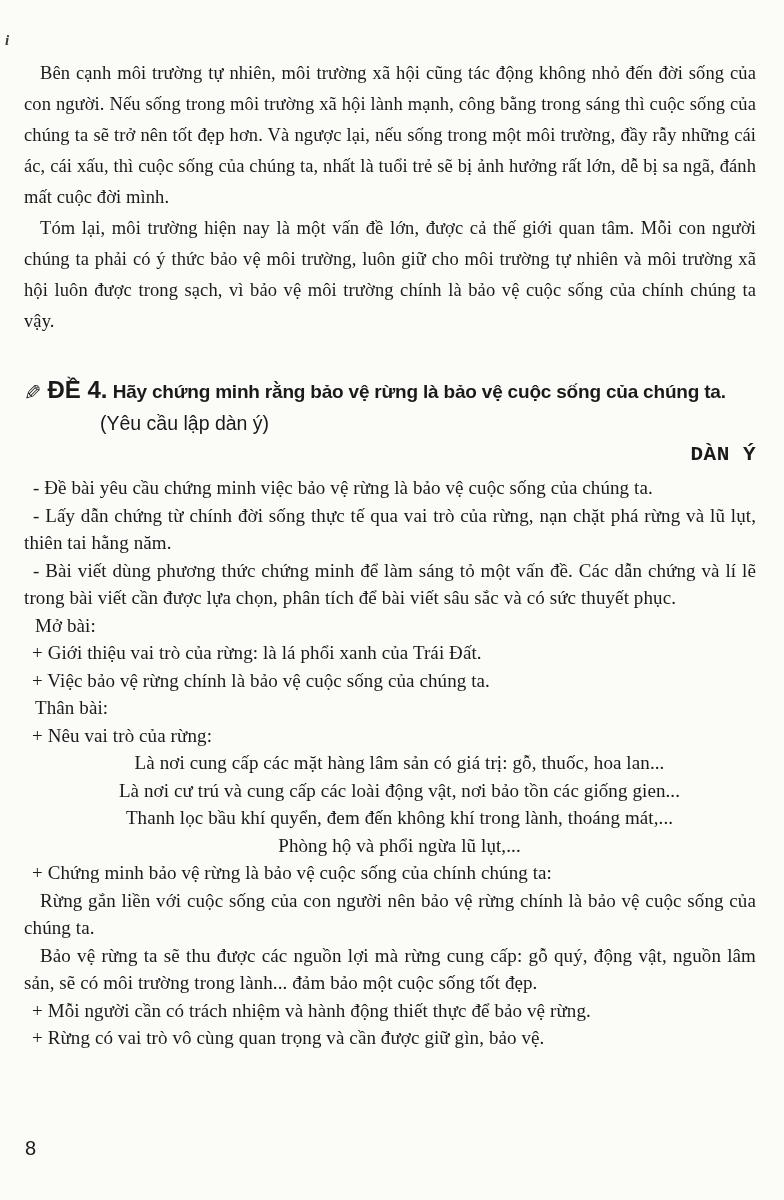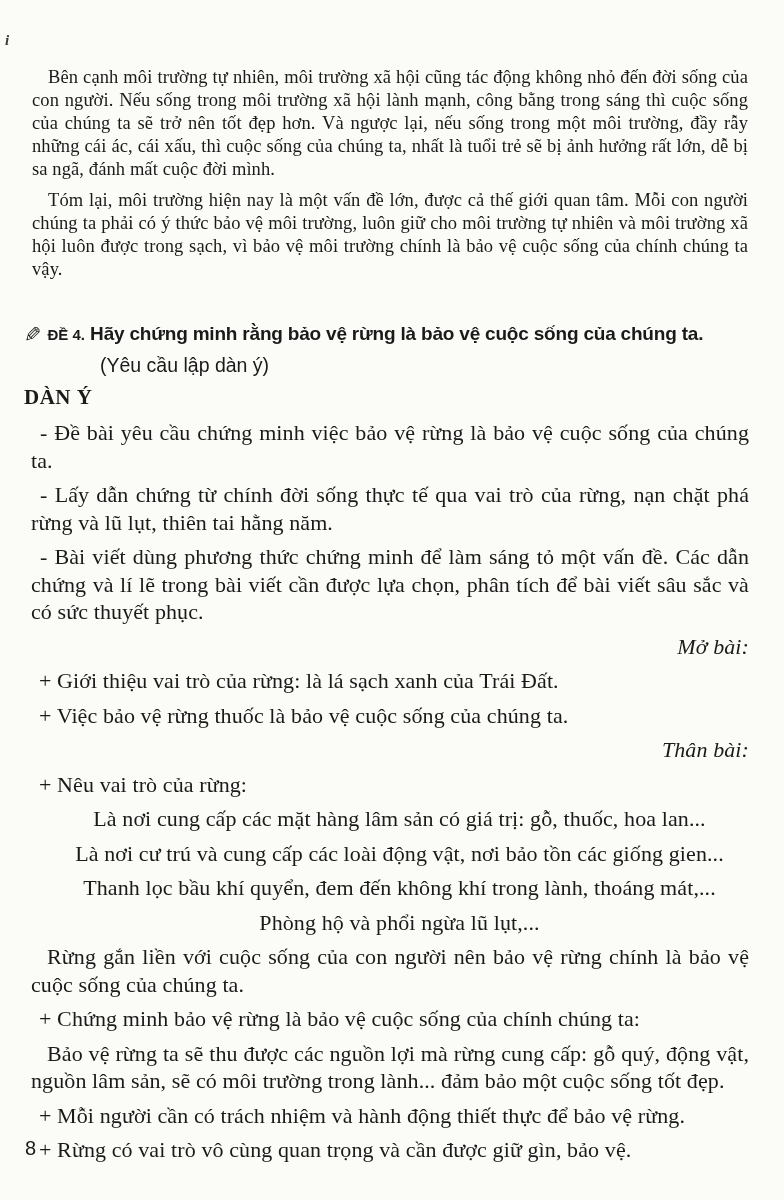--- a/index.html
+++ b/index.html
@@ -15,23 +15,23 @@
     background: #fbfbf7;
     color: #1a1a1a;
     padding: 58px 28px 0 24px;
     overflow: hidden;
   }
   .edge-mark {
     position: absolute; left: 5px; top: 32px;
     font-style: italic; font-weight: bold; font-size: 15px; color: #3a3a3a;
   }
   .intro-p {
-    margin: 8px;
+    margin: 0;
     font-size: 18.5px;
-    line-height: 23px;
+    line-height: 31px;
     text-align: justify;
     text-indent: 16px;
     letter-spacing: 0.1px;
   }
   .exercise {
     margin-top: 38px;
     font-family: "Liberation Sans", sans-serif;
     font-weight: bold;
     font-size: 19px;
     line-height: 30px;
@@ -39,48 +39,48 @@
     letter-spacing: -0.2px;
   }
   .pencil {
     display: inline-block;
     transform: scaleX(-1);
     font-size: 21px;
     margin-right: 1px;
     vertical-align: -2px;
     font-family: "DejaVu Sans", sans-serif;
   }
-  .exercise-label { font-size: 15px; letter-spacing: 0; }
+  .exercise-label { font-size: 24px; letter-spacing: 0; }
   .exercise-sub {
     font-family: "Liberation Sans", sans-serif;
     font-weight: normal;
     font-size: 19.5px;
     line-height: 30px;
     padding-left: 76px;
   }
   .outline-title {
-    font-family: Liberation Serif, serif;
+    font-family: Liberation Mono, monospace;
     font-weight: bold;
     font-size: 21px;
     line-height: 30px;
-    text-align: left;
+    text-align: right;
     margin-top: 2px;
     letter-spacing: 0.5px;
   }
   .outline { margin-top: 4px; }
   .o {
-    margin: 7px;
-    font-size: 22px;
+    margin: 0;
+    font-size: 19px;
     line-height: 27.5px;
     text-align: justify;
     letter-spacing: 0.1px;
   }
   .o.dash  { text-indent: 9px; }
   .o.plus  { text-indent: 8px; }
-  .o.label { font-style: italic; text-indent: 11px; text-align: right; }
+  .o.label { text-indent: 11px; text-align: left; }
   .o.sub   { padding-left: 19px; text-align: center; }
   .o.para  { text-indent: 16px; }
   .page-number {
     position: absolute; left: 25px; bottom: 40px;
     font-size: 20px; color: #1a1a1a;
     font-family: "Liberation Sans", sans-serif;
   }
 </style>
 </head>
 <body>
@@ -99,30 +99,30 @@
   </div>
   <div class="exercise-sub">(Yêu cầu lập dàn ý)</div>
 
   <div class="outline-title">DÀN Ý</div>
 
   <div class="outline">
     <p class="o dash">- Đề bài yêu cầu chứng minh việc bảo vệ rừng là bảo vệ cuộc sống của chúng ta.</p>
     <p class="o dash">- Lấy dẫn chứng từ chính đời sống thực tế qua vai trò của rừng, nạn chặt phá rừng và lũ lụt, thiên tai hằng năm.</p>
     <p class="o dash">- Bài viết dùng phương thức chứng minh để làm sáng tỏ một vấn đề. Các dẫn chứng và lí lẽ trong bài viết cần được lựa chọn, phân tích để bài viết sâu sắc và có sức thuyết phục.</p>
     <p class="o label">Mở bài:</p>
-    <p class="o plus">+ Giới thiệu vai trò của rừng: là lá sạch xanh của Trái Đất.</p>
-    <p class="o plus">+ Việc bảo vệ rừng thuốc là bảo vệ cuộc sống của chúng ta.</p>
+    <p class="o plus">+ Giới thiệu vai trò của rừng: là lá phổi xanh của Trái Đất.</p>
+    <p class="o plus">+ Việc bảo vệ rừng chính là bảo vệ cuộc sống của chúng ta.</p>
     <p class="o label">Thân bài:</p>
     <p class="o plus">+ Nêu vai trò của rừng:</p>
     <p class="o sub">Là nơi cung cấp các mặt hàng lâm sản có giá trị: gỗ, thuốc, hoa lan...</p>
     <p class="o sub">Là nơi cư trú và cung cấp các loài động vật, nơi bảo tồn các giống gien...</p>
     <p class="o sub">Thanh lọc bầu khí quyển, đem đến không khí trong lành, thoáng mát,...</p>
     <p class="o sub">Phòng hộ và phổi ngừa lũ lụt,...</p>
+    <p class="o plus">+ Chứng minh bảo vệ rừng là bảo vệ cuộc sống của chính chúng ta:</p>
     <p class="o para">Rừng gắn liền với cuộc sống của con người nên bảo vệ rừng chính là bảo vệ cuộc sống của chúng ta.</p>
-    <p class="o plus">+ Chứng minh bảo vệ rừng là bảo vệ cuộc sống của chính chúng ta:</p>
     <p class="o para">Bảo vệ rừng ta sẽ thu được các nguồn lợi mà rừng cung cấp: gỗ quý, động vật, nguồn lâm sản, sẽ có môi trường trong lành... đảm bảo một cuộc sống tốt đẹp.</p>
     <p class="o plus">+ Mỗi người cần có trách nhiệm và hành động thiết thực để bảo vệ rừng.</p>
     <p class="o plus">+ Rừng có vai trò vô cùng quan trọng và cần được giữ gìn, bảo vệ.</p>
   </div>
 
   <div class="page-number">8</div>
 
 </div>
 
 </body></html>

